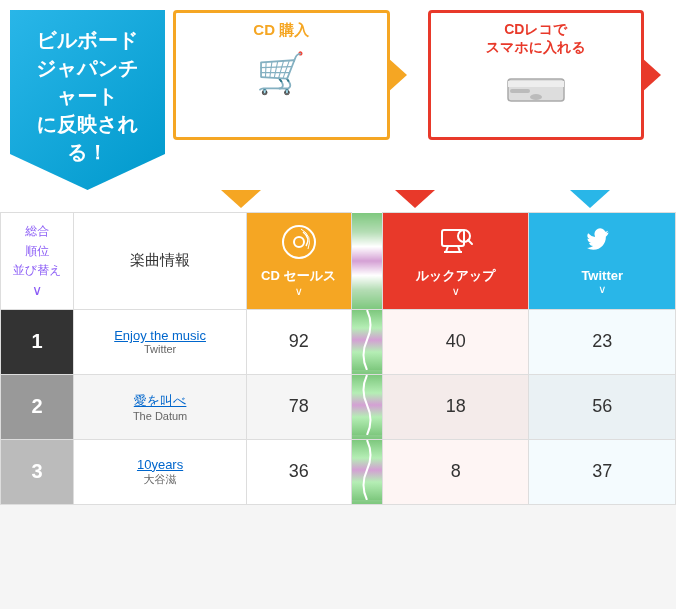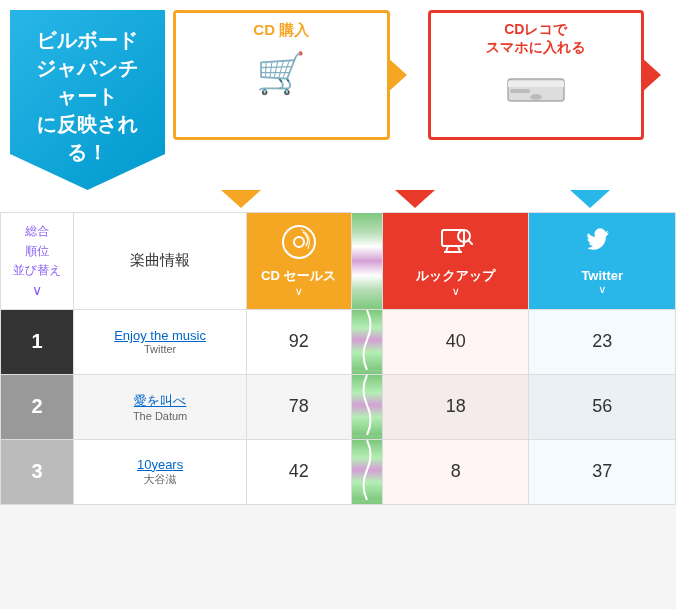--- a/index.html
+++ b/index.html
@@ -438,21 +438,21 @@
         <td class="score-cell lookup-col">18</td>
         <td class="score-cell twitter-col">56</td>
       </tr>
 
       <tr>
         <td class="rank-cell rank-3">3</td>
         <td>
           <span class="song-title">10years</span>
           <span class="song-artist">大谷滋</span>
         </td>
-        <td class="score-cell">42</td>
+        <td class="score-cell">36</td>
         <td class="sep-group">
           <svg viewBox="0 0 30 60" width="30" height="60" xmlns="http://www.w3.org/2000/svg">
             <rect width="30" height="60" fill="url(#wg1)"></rect>
             <path d="M15 0 Q22 15 15 30 Q8 45 15 60" fill="none" stroke="white" stroke-width="2"></path>
           </svg>
         </td>
         <td class="score-cell lookup-col">8</td>
         <td class="score-cell twitter-col">37</td>
       </tr>
     </tbody>

